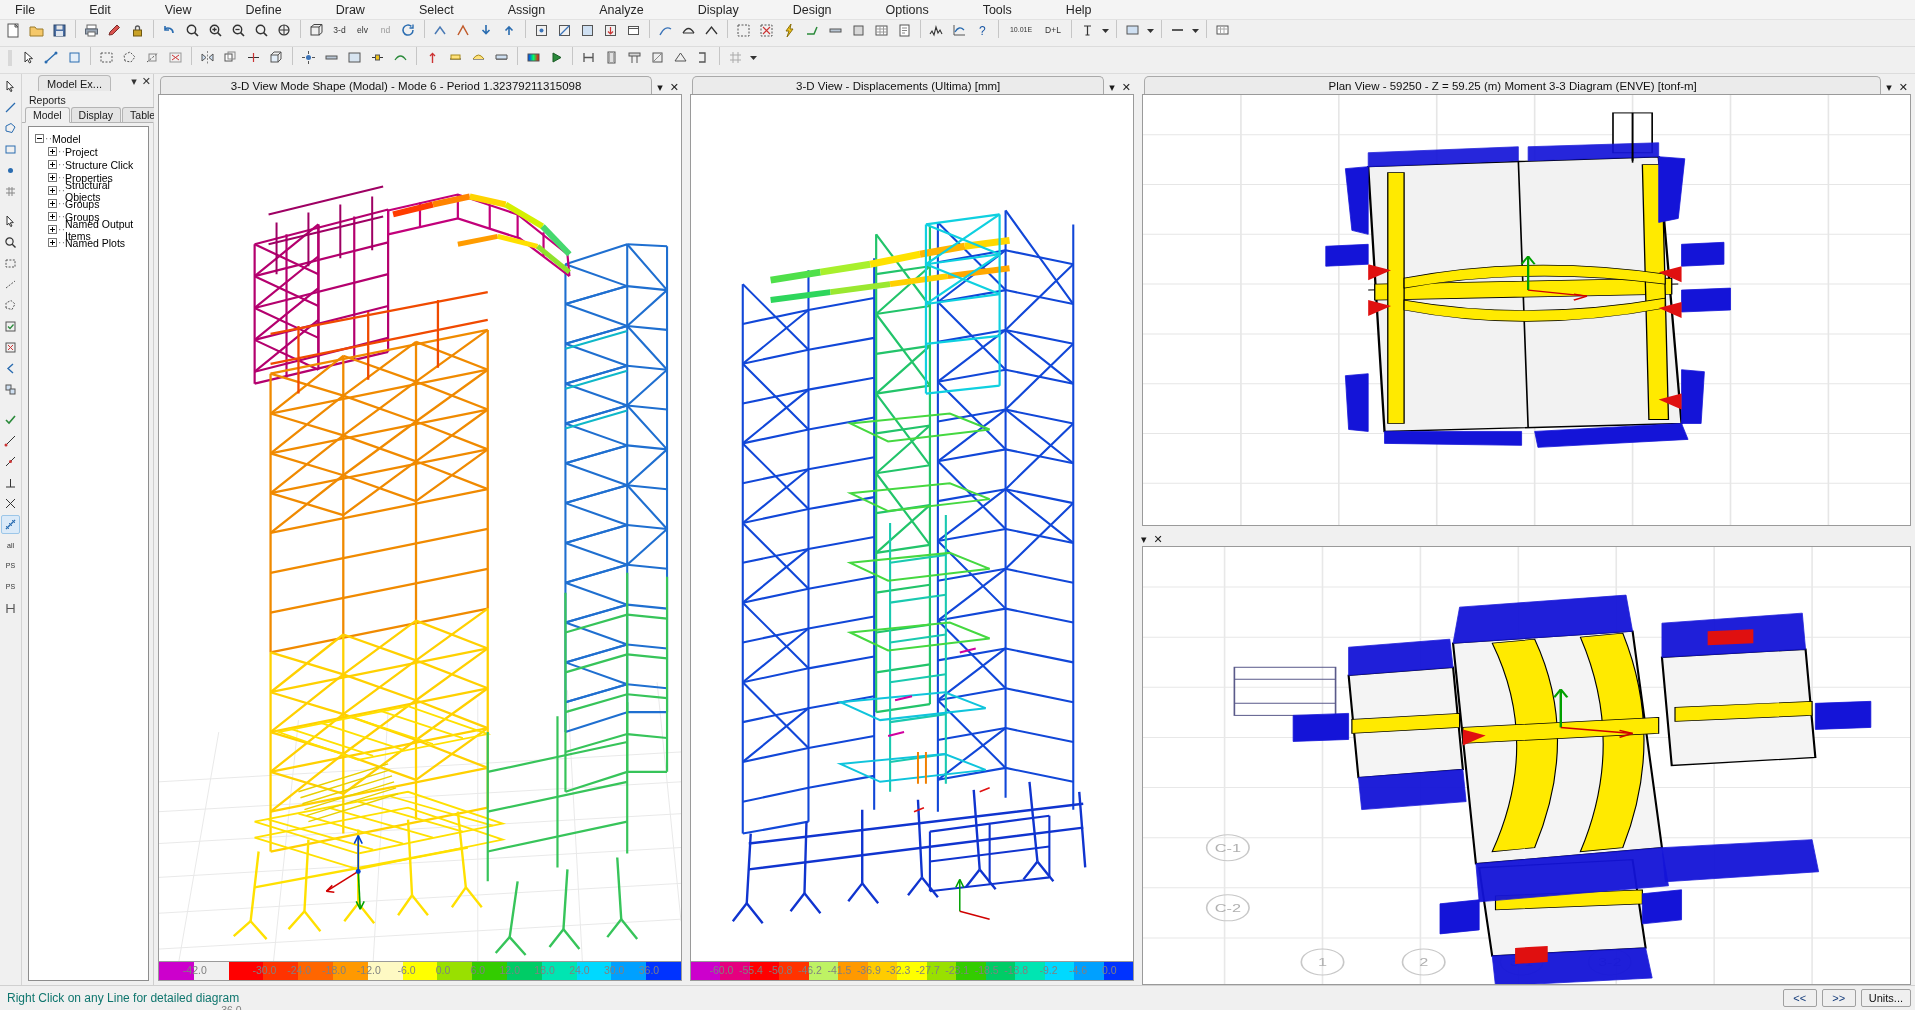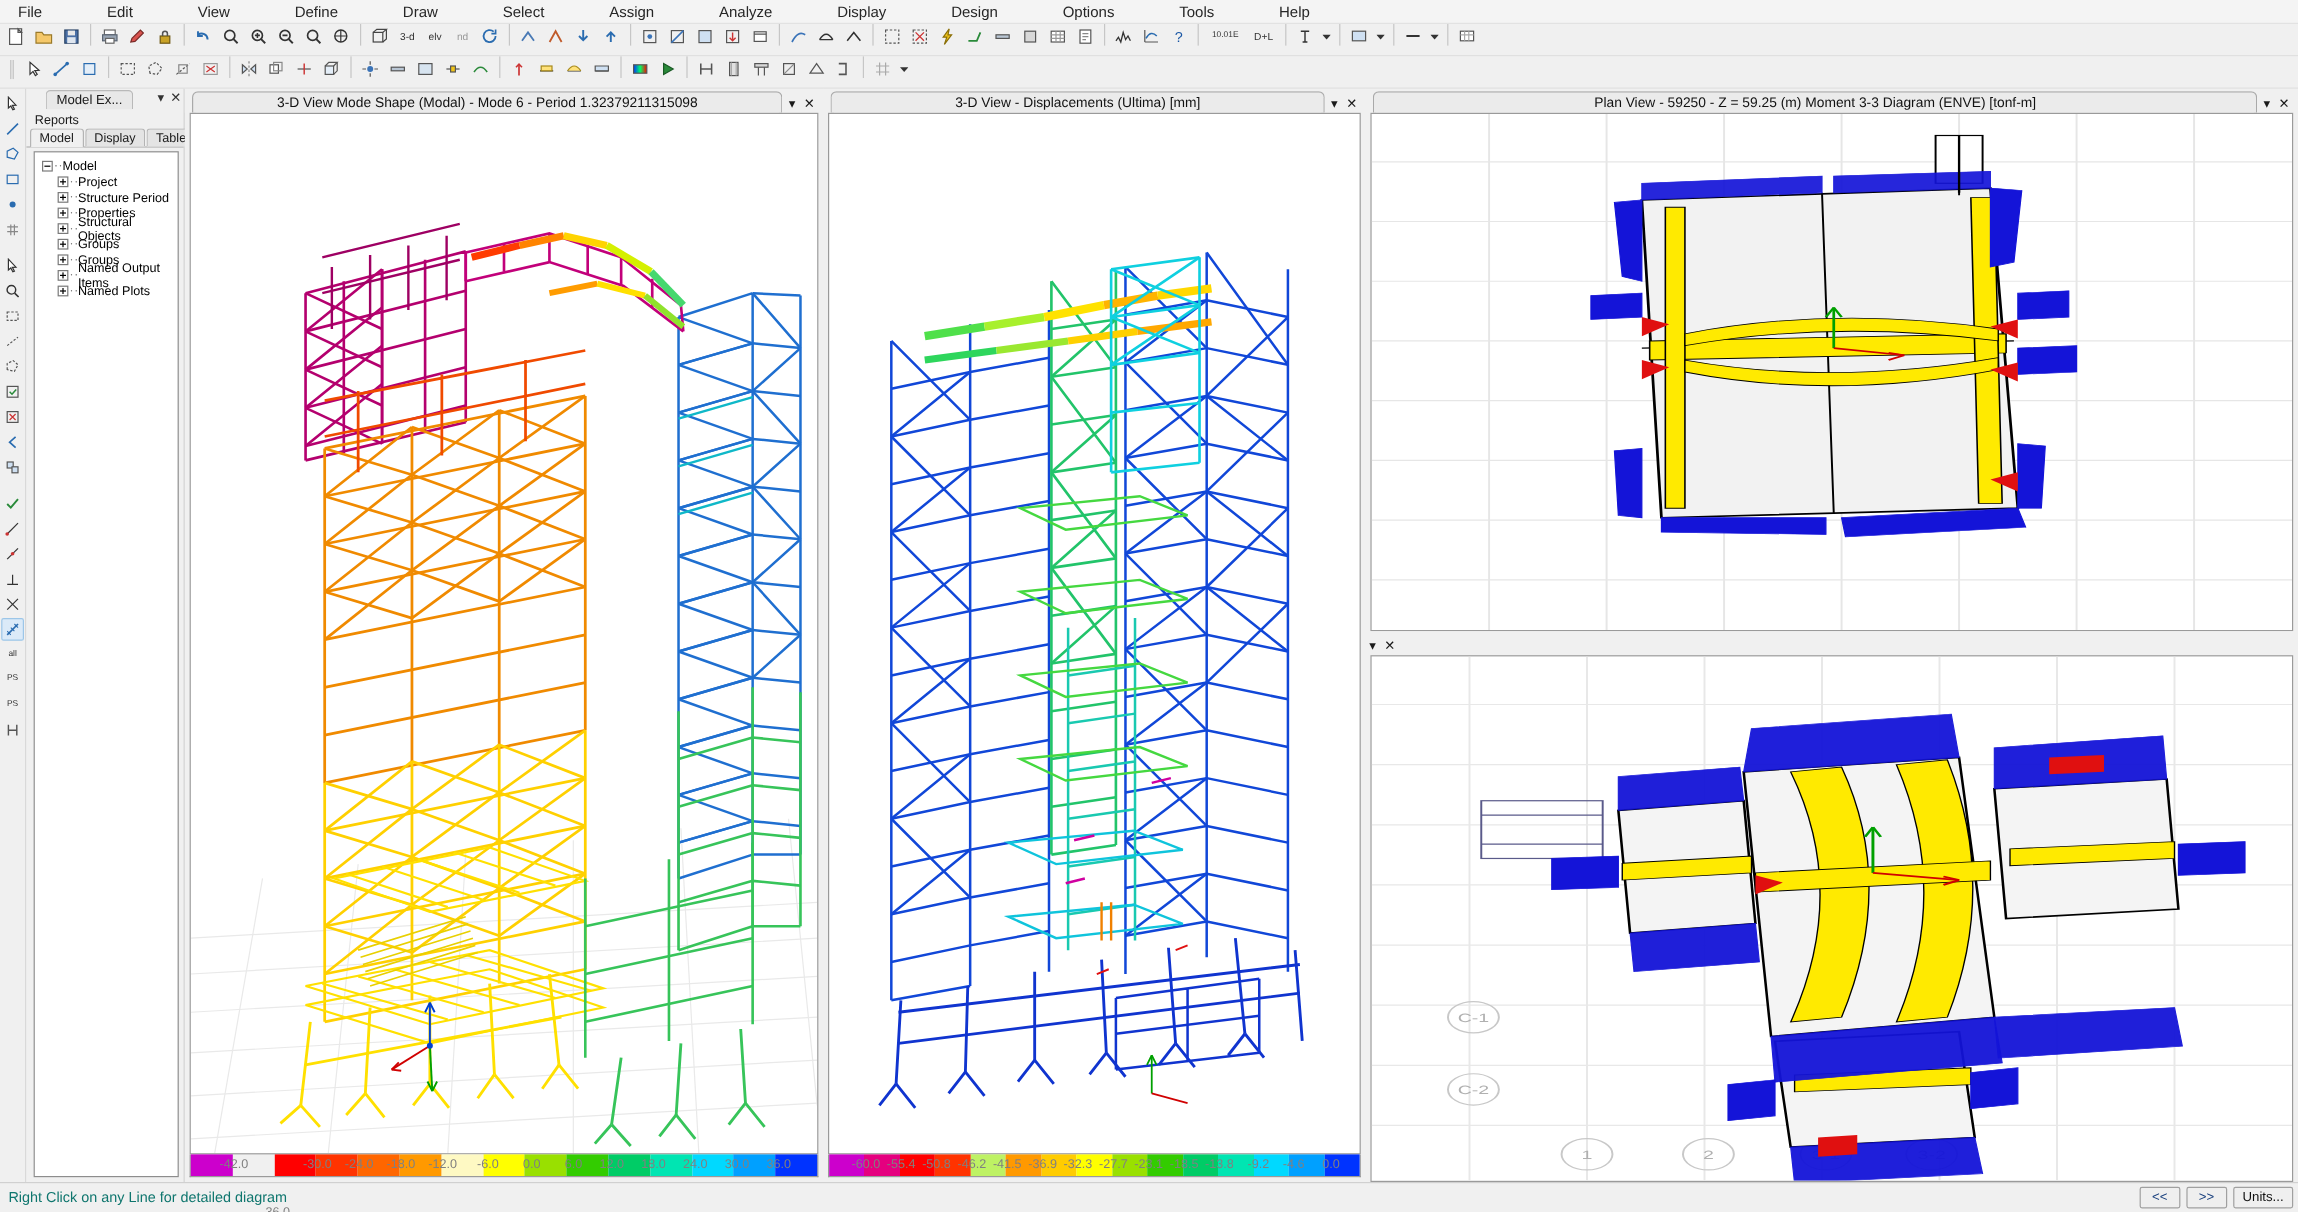--- a/index.html
+++ b/index.html
@@ -742,21 +742,21 @@
           <span>Model</span>
         </div>
         <div class="tnode" style="padding-left: 17px;">
           <span class="box plus"></span>
           <span class="dots">··</span>
           <span>Project</span>
         </div>
         <div class="tnode" style="padding-left: 17px;">
           <span class="box plus"></span>
           <span class="dots">··</span>
-          <span>Structure Period</span>
+          <span>Structure Click</span>
         </div>
         <div class="tnode" style="padding-left: 17px;">
           <span class="box plus"></span>
           <span class="dots">··</span>
           <span>Properties</span>
         </div>
         <div class="tnode" style="padding-left: 17px;">
           <span class="box plus"></span>
           <span class="dots">··</span>
           <span>Structural Objects</span>

